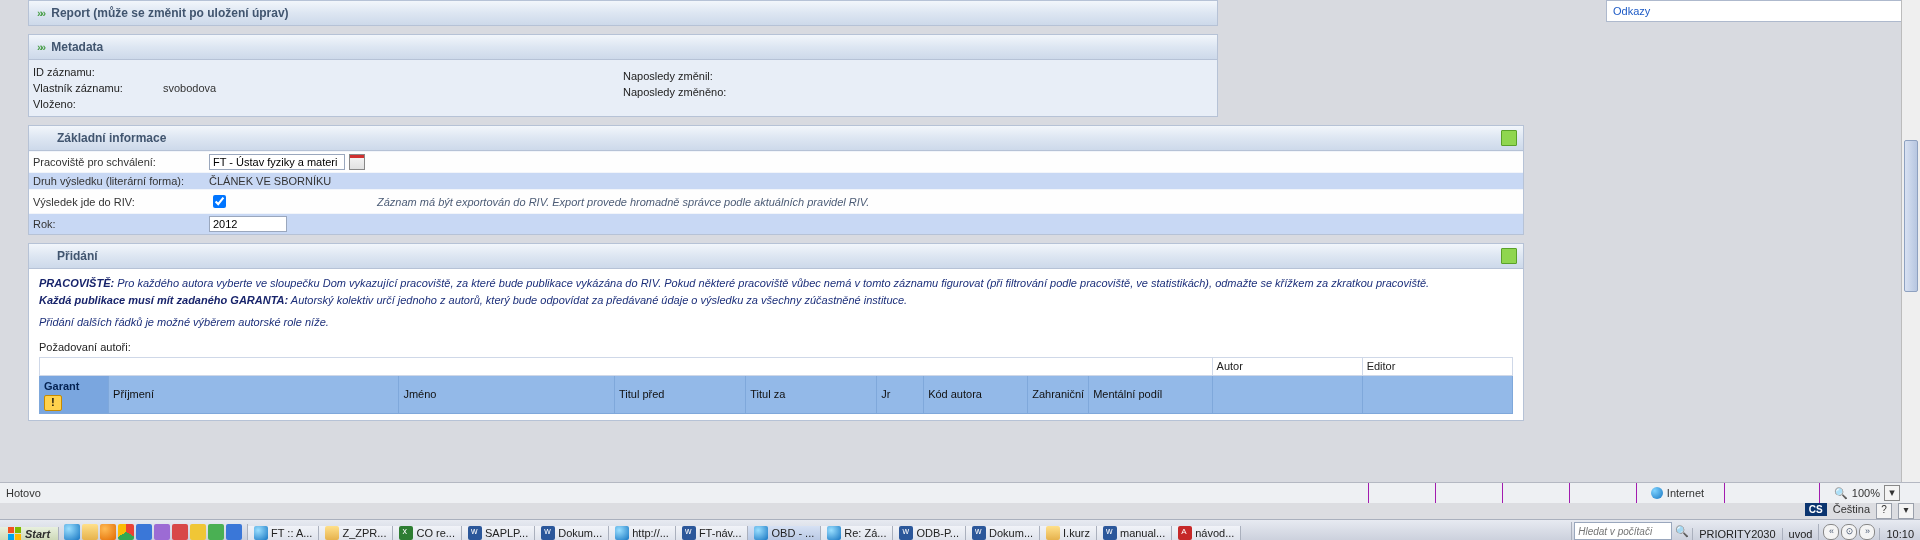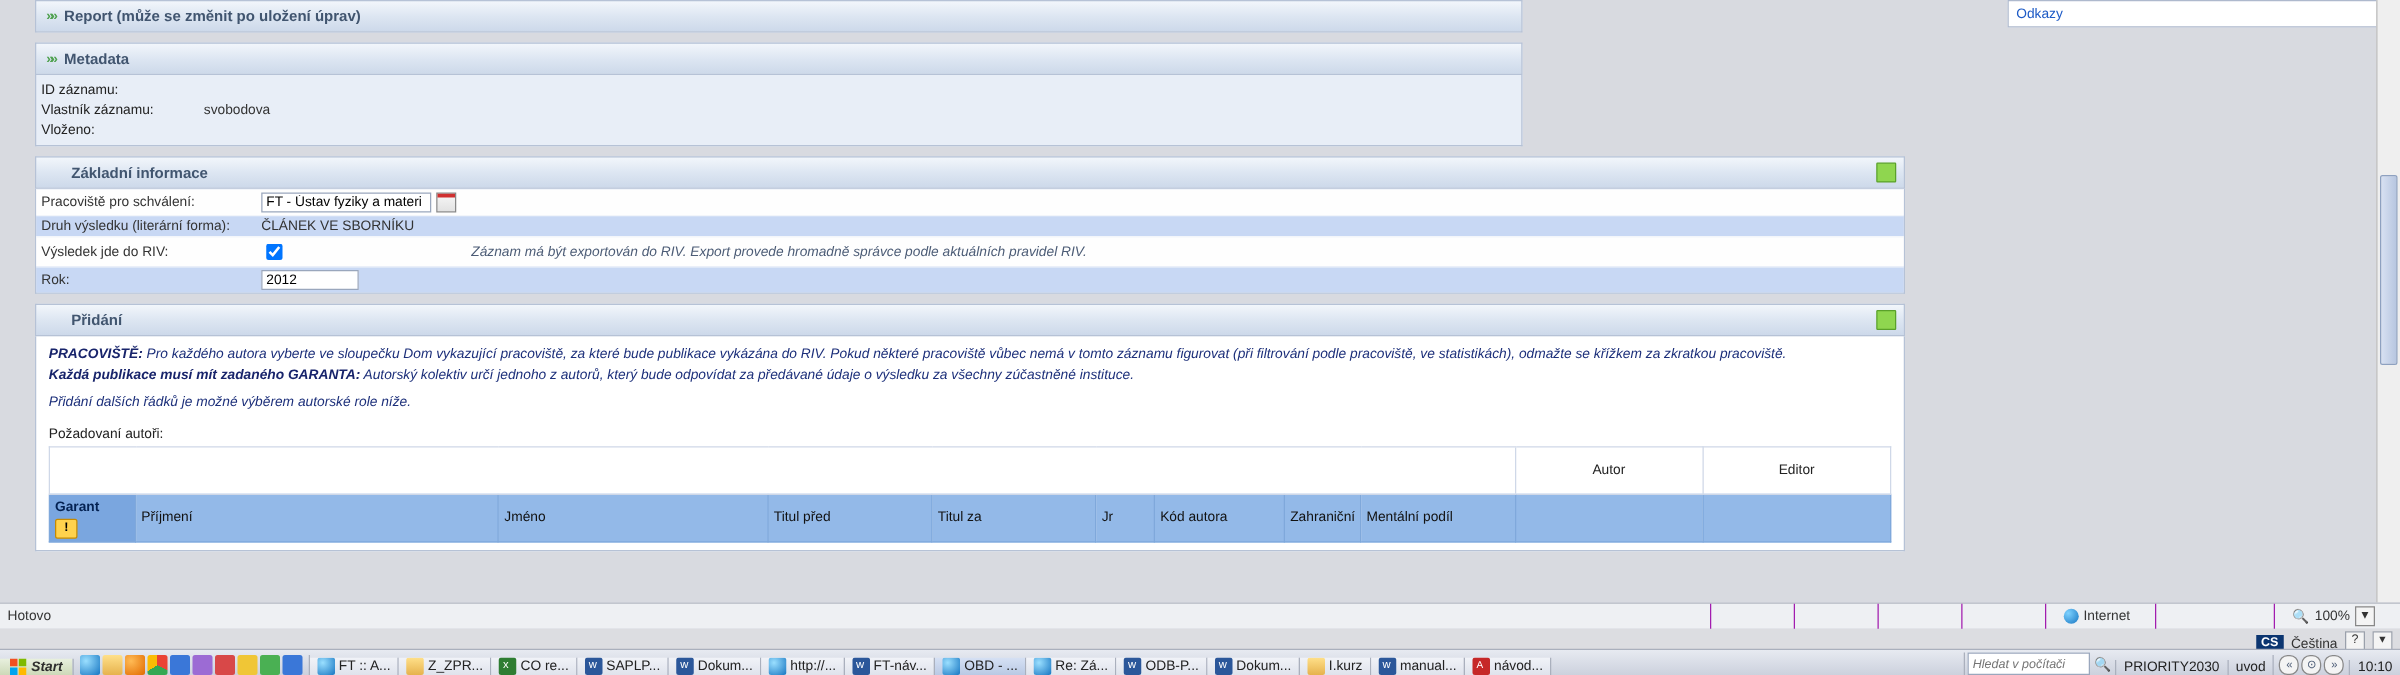--- a/index.html
+++ b/index.html
@@ -27,34 +27,34 @@
 .bi{font-weight:bold;font-style:italic;color:#18246b}
 .ital{font-style:italic;color:#1c2f7a}
 .meta-grid{display:flex}
 .meta-col{flex:1}
 .meta-row{display:flex;padding:2px 0}
 .meta-row .k{width:130px;color:#222}
 .meta-row .v{flex:1}
 .authors-table{width:100%;border-collapse:collapse;margin-top:2px}
 .authors-table th{background:#93b9e8;border:1px solid #7fa8db;padding:2px 4px;text-align:left;font-weight:normal;font-size:11px;color:#111;height:20px}
 .authors-table th.garant{background:#7aa6df;color:#042252;font-weight:bold}
-.sup-header td{background:#fff;border:1px solid #cfd8e8;padding:10px 4px;font-size:11px;color:#222;text-align:center;font-weight:normal}
+.sup-header td{background:#fff;border:1px solid #cfd8e8;padding:0 4px;font-size:11px;color:#222;text-align:left;font-weight:normal}
 .warn-ico{display:inline-block;width:16px;height:14px;background:#ffd24d;border:1px solid #c68a00;border-radius:2px;text-align:center;line-height:13px;font-weight:bold;color:#000;font-size:10px}
 .scrollbar{position:absolute;right:0;top:0;bottom:20px;width:18px;background:#efefef;border-left:1px solid #bcbcbc}
 .scroll-thumb{position:absolute;left:2px;right:2px;background:linear-gradient(to right,#d8e1f2,#b7c6e0);border:1px solid #8ea1c0;border-radius:2px}
 
 .statusbar{position:absolute;left:0;right:0;bottom:37px;height:20px;background:#eef0f3;border-top:1px solid #b4b8c2;display:flex;align-items:center;font-size:11px;color:#333;padding:0 6px;gap:6px}
 .status-left{flex:0 0 auto}
 .status-spacer{flex:1}
 .status-seg{border-left:1px solid #a21caf;height:100%;display:flex;align-items:center;padding:0 14px;gap:4px}
 .globe{width:12px;height:12px;border-radius:50%;background:radial-gradient(circle at 30% 30%,#7ed2ff,#1776c2);display:inline-block}
 .zoom-box{display:flex;align-items:center;gap:4px}
 .zoom-box .zbtn{width:14px;height:14px;border:1px solid #888;background:#f4f4f4;text-align:center;line-height:12px;cursor:pointer}
 
-.langbar{position:absolute;left:0;right:0;bottom:19px;height:18px;background:#dcdde1;border-top:1px solid #b4b8c2;display:flex;align-items:flex-end;justify-content:flex-end;font-size:11px;gap:6px;padding:0 6px}
+.langbar{position:absolute;left:0;right:0;bottom:19px;height:18px;background:#dcdde1;border-top:1px solid #b4b8c2;display:flex;align-items:flex-start;justify-content:flex-end;font-size:11px;gap:6px;padding:0 6px}
 .lang-tag{background:#0b3570;color:#fff;padding:1px 4px;font-weight:bold;font-size:10px}
 .lang-txt{color:#333}
 .lang-ico{width:14px;height:14px;border:1px solid #9aa0ab;background:#f4f4f4;text-align:center;line-height:12px;font-size:10px;color:#333}
 
 .taskbar{position:absolute;left:0;right:0;bottom:0;height:20px;background:linear-gradient(to bottom,#e7eaf1,#ccd1dd);border-top:1px solid #aab0bd;display:flex;align-items:flex-end;font-size:11px}
 .start{display:flex;align-items:center;padding:0 8px;background:linear-gradient(to bottom,#e8f0de,#cdd9b8);border-right:1px solid #aab0bd;cursor:pointer;font-weight:bold;font-style:italic;color:#2d2d2d;gap:4px}
 .start .flag{display:grid;grid-template-columns:6px 6px;grid-template-rows:6px 6px;gap:1px}
 .start .flag span:nth-child(1){background:#f25022}
 .start .flag span:nth-child(2){background:#7fba00}
 .start .flag span:nth-child(3){background:#00a4ef}
@@ -121,20 +121,34 @@
               </div>
             <div class="meta-row">
                 <div class="k">Vlastník záznamu:</div>
                 <div class="v">svobodova</div>
               </div>
             <div class="meta-row">
                 <div class="k">Vloženo:</div>
                 <div class="v"></div>
               </div>
           </div>
+          <div class="meta-col">
+            <div class="meta-row">
+                <div class="k"></div>
+                <div class="v"></div>
+              </div>
+            <div class="meta-row">
+                <div class="k" style="width:180px">Naposledy změnil:</div>
+                <div class="v"></div>
+              </div>
+            <div class="meta-row">
+                <div class="k" style="width:180px">Naposledy změněno:</div>
+                <div class="v"></div>
+              </div>
+          </div>
         </div>
       </div>
     </div>
 
     <div class="panel" style="width:1496px">
       <div class="panel-header">
         <span class="title" style="padding-left:20px">Základní informace</span>
         <span class="pin"></span>
       </div>
       <div class="panel-body" style="padding:0">

